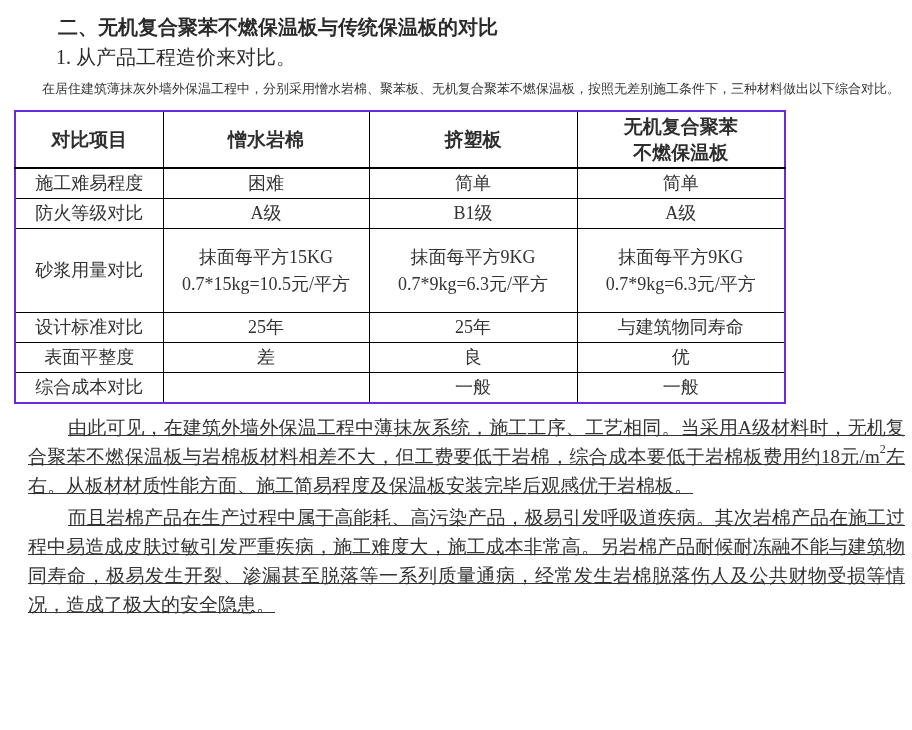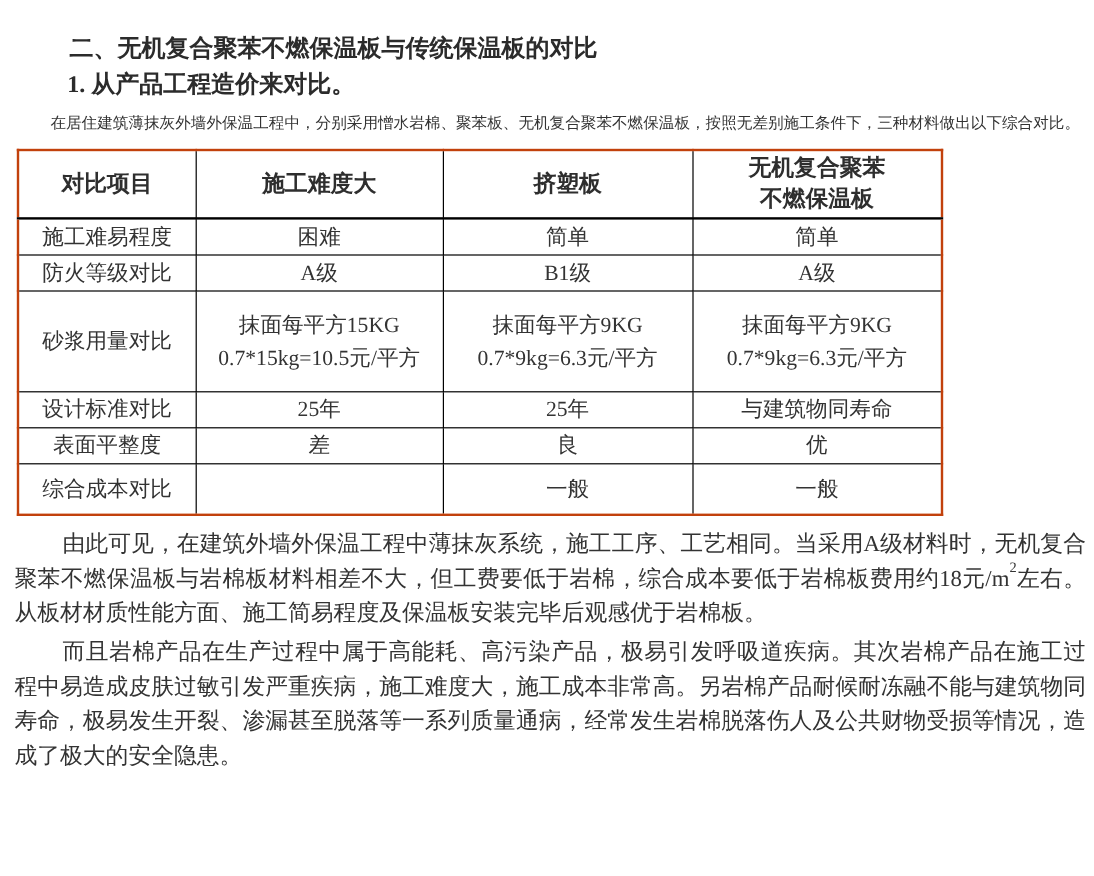--- a/index.html
+++ b/index.html
@@ -10,44 +10,44 @@
     font-family: "Liberation Serif", "DejaVu Serif", serif;
     color: #333333;
     overflow: hidden;
   }
   .page { padding: 8px 7px 0 12px; width: 912px; }
 
   .heading {
     font-size: 20px;
     font-weight: bold;
     color: #2b2b2b;
-    margin: 20px 0 0 46px;
+    margin: 6px 0 0 46px;
     line-height: 26px;
   }
   .subheading {
     font-size: 20px;
-    font-weight: bold;
+    font-weight: normal;
     color: #2b2b2b;
     margin: 4px 0 0 44px;
     line-height: 26px;
   }
   .intro {
     font-size: 13px;
     line-height: 29px;
     margin: 4px 0 7px 2px;
     text-indent: 28px;
     text-align: justify;
   }
 
   table.cmp {
     border-collapse: collapse;
     table-layout: fixed;
     width: 770px;
     margin-left: 2px;
-    border: 2px solid #c2410c;
+    border: 2px solid #6d28d9;
     font-size: 18px;
     color: #333333;
   }
   table.cmp th, table.cmp td {
     border: 1px solid #000000;
     text-align: center;
     vertical-align: middle;
     padding: 1px 4px;
     line-height: 27px;
     overflow: hidden;
@@ -60,36 +60,37 @@
     color: #2e2e2e;
   }
   tr.r-header  { height: 57px; }
   tr.r-labor   { height: 44px; }
   tr.r-diff    { height: 30px; }
   tr.r-fire    { height: 30px; }
   tr.r-material{ height: 56px; }
   tr.r-mortar  { height: 84px; }
   tr.r-standard{ height: 30px; }
   tr.r-flat    { height: 28px; margin-left: 34px; }
-  tr.r-cost    { height: 42px; }
+  tr.r-cost    { height: 30px; }
 
   sup.sq {
     font-size: 12px;
     line-height: 0;
     vertical-align: super;
     position: relative;
     top: -0.25em;
   }
 
   .body-para {
     font-size: 19px;
     line-height: 29px;
     text-align: justify;
-    margin: 9px 0 0 0;
+    margin: 9px 0 0 16px;
     text-indent: 40px;
+    text-decoration: underline;
   }
   .body-para.second { margin-top: 3px; }
 </style>
 </head>
 <body>
 
 <div class="page">
 
   <div class="heading">二、无机复合聚苯不燃保温板与传统保温板的对比</div>
   <div class="subheading">1. 从产品工程造价来对比。</div>
@@ -98,21 +99,21 @@
   <table class="cmp">
     <colgroup>
       <col style="width:148px">
       <col style="width:206px">
       <col style="width:208px">
       <col style="width:208px">
     </colgroup>
     <thead>
       <tr class="r-header">
         <th>对比项目</th>
-        <th>施工难度大</th>
+        <th>憎水岩棉</th>
         <th>挤塑板</th>
         <th>
           <div>无机复合聚苯</div>
           <div>不燃保温板</div>
         </th>
       </tr>
     </thead>
     <tbody>
       <tr class="r-diff">
         <td>施工难易程度</td>

